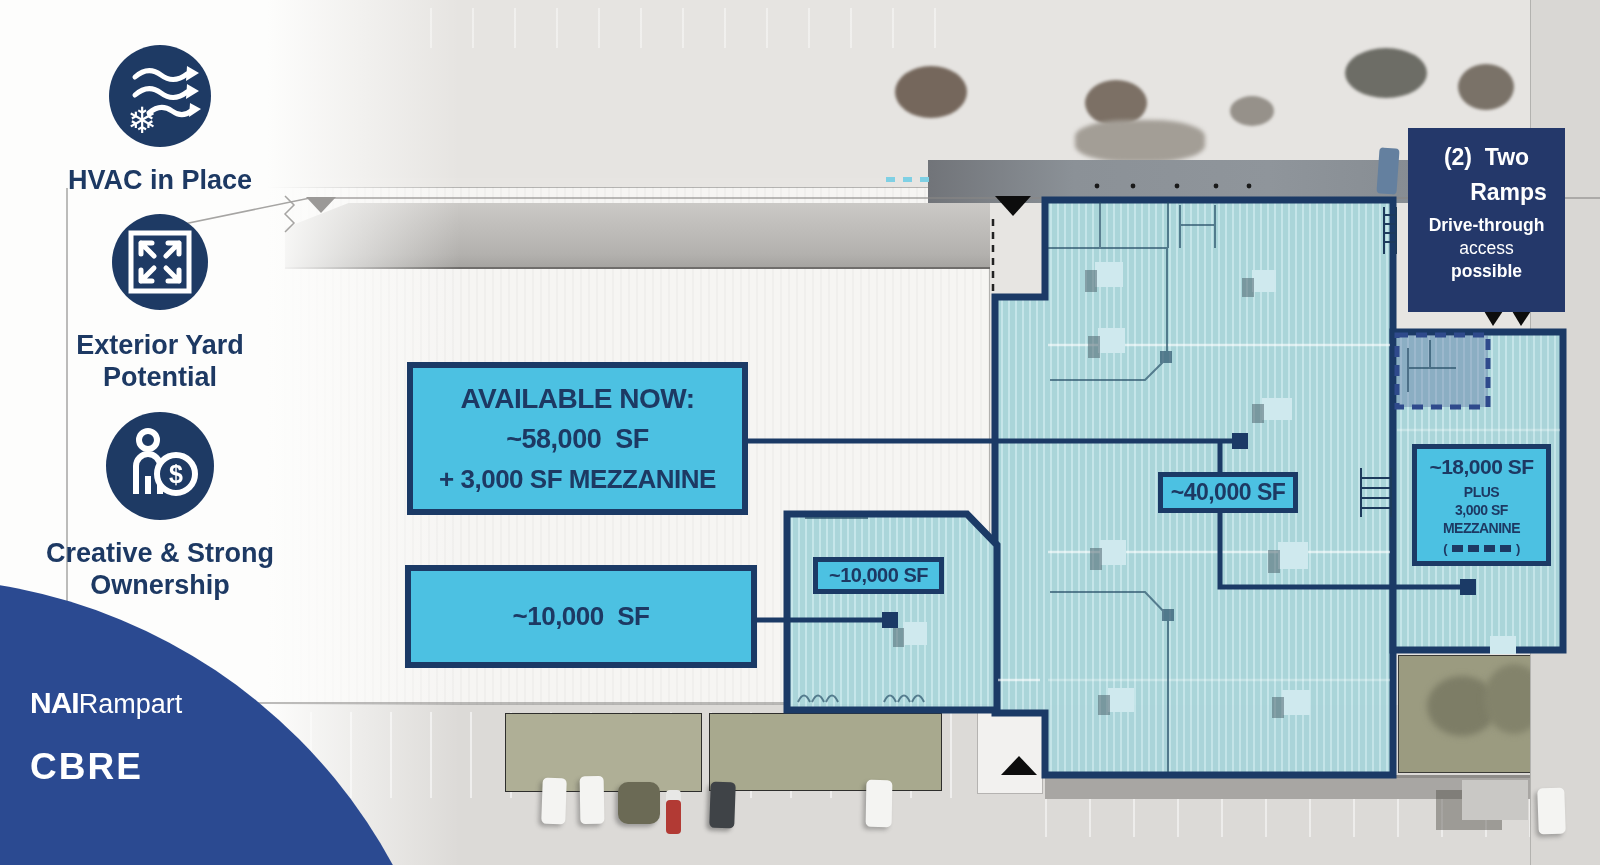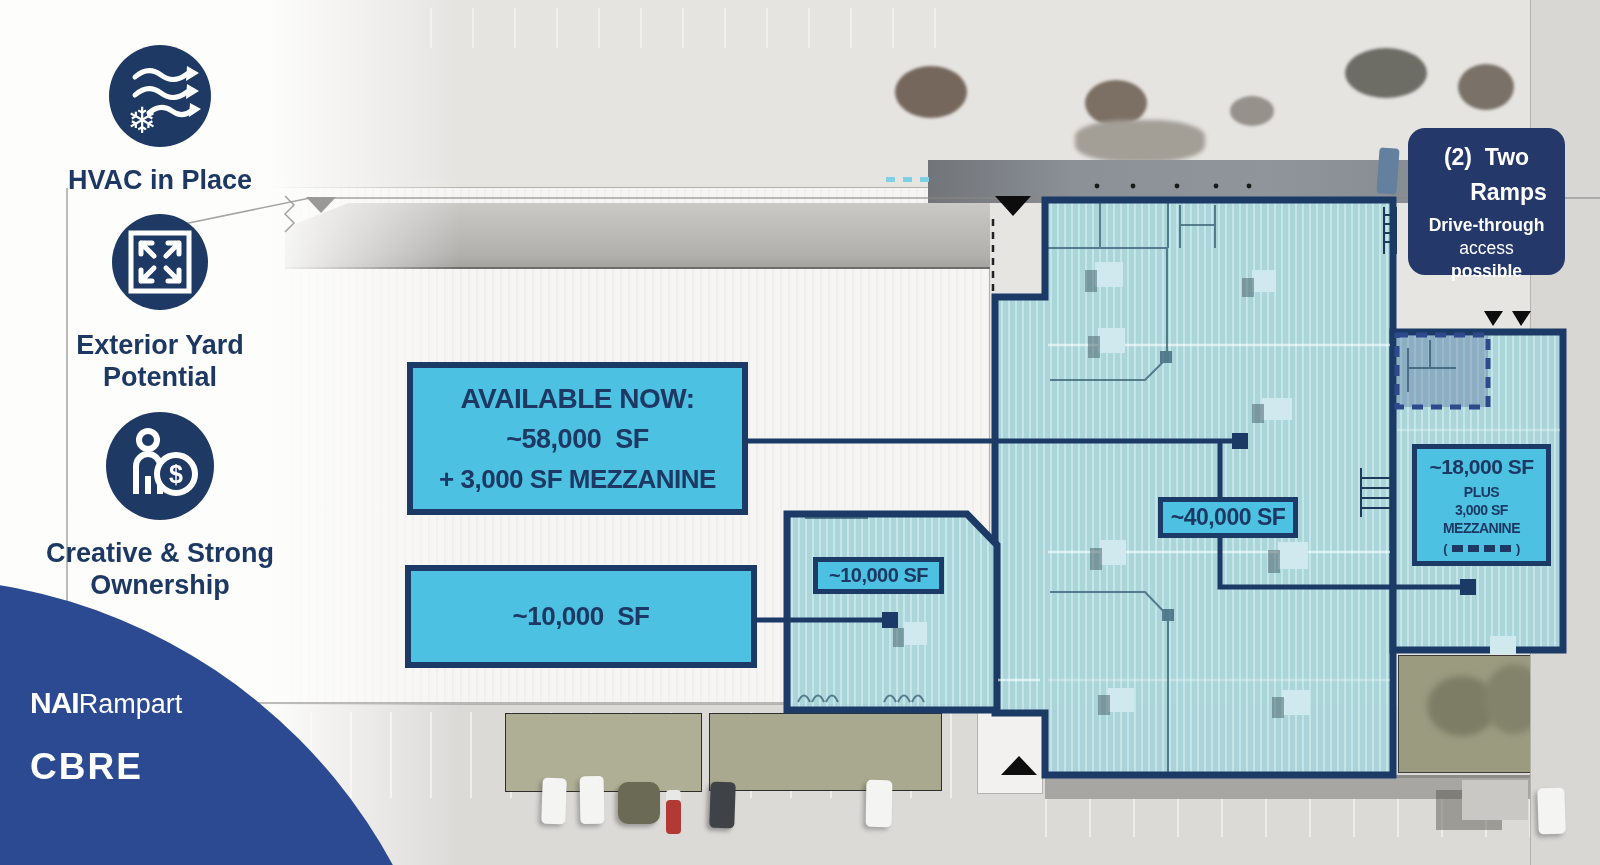--- a/index.html
+++ b/index.html
@@ -72,33 +72,33 @@
   .pre { white-space:pre; }
   .avail-now { left:407px; top:362px; width:341px; height:153px; gap:9px; letter-spacing:-0.5px; }
   .avail-now .t1 { font-size:28px; font-weight:800; }
   .avail-now .t2 { font-size:27px; font-weight:800; }
   .avail-now .t3 { font-size:26px; font-weight:800; }
   .avail-2026 { left:405px; top:565px; width:352px; height:103px; gap:8px; letter-spacing:-0.5px; }
   .avail-2026 .t1 { font-size:26px; font-weight:800; }
   .avail-2026 .t2 { font-size:26px; font-weight:800; }
   .tag { background:#4cc1e2; border:5px solid #1b3a66; color:#1d3963; font-weight:800;
     display:flex; align-items:center; justify-content:center; letter-spacing:-0.5px; }
-  .tag-40k { left:1158px; top:497px; width:140px; height:41px; font-size:23px; }
+  .tag-40k { left:1158px; top:472px; width:140px; height:41px; font-size:23px; }
   .tag-10k { left:813px; top:557px; width:131px; height:37px; font-size:20px; }
   .area-18k { left:1412px; top:444px; width:139px; height:122px; border-width:5px; padding:6px 2px; gap:2px; letter-spacing:-0.5px; }
   .area-18k .t1 { font-size:21px; font-weight:800; }
   .area-18k .t2 { font-size:14px; font-weight:700; margin-top:3px; }
   .area-18k .t3 { font-size:14px; font-weight:700; }
   .area-18k .t4 { font-size:14px; font-weight:700; }
   .legend-dashes { display:flex; gap:5px; align-items:center; justify-content:center; margin-top:3px; }
   .legend-dashes .dash { width:11px; height:7px; background:#1d3963; }
   .legend-dashes .paren { font-size:13px; font-weight:800; color:#1d3963; }
 
-  .ramps { left:1408px; top:128px; width:157px; height:147px; background:#24386a; color:#ffffff;
-    display:flex; flex-direction:column; align-items:center; padding-top:16px;border-radius:17px; }
+  .ramps { left:1408px; top:128px; width:157px; height:184px; background:#24386a; color:#ffffff;
+    display:flex; flex-direction:column; align-items:center; padding-top:16px; }
   .ramps .r1 { font-size:23px; font-weight:800; }
   .ramps .r2 { font-size:23px; font-weight:800; margin-top:8px;margin-left:44px; }
   .ramps .r3 { font-size:17.5px; font-weight:700; margin-top:9px; }
   .ramps .r4 { font-size:17.5px; font-weight:400; margin-top:2px; }
   .ramps .r5 { font-size:17.5px; font-weight:700; margin-top:2px; }
 
   
   .features { left:0; top:0; width:320px; height:620px; }
   .feature { position:absolute; width:100%; text-align:center; color:#1d3963; }
   .icon-circle { display:inline-block; background:#1e3a64; border-radius:50%; }

